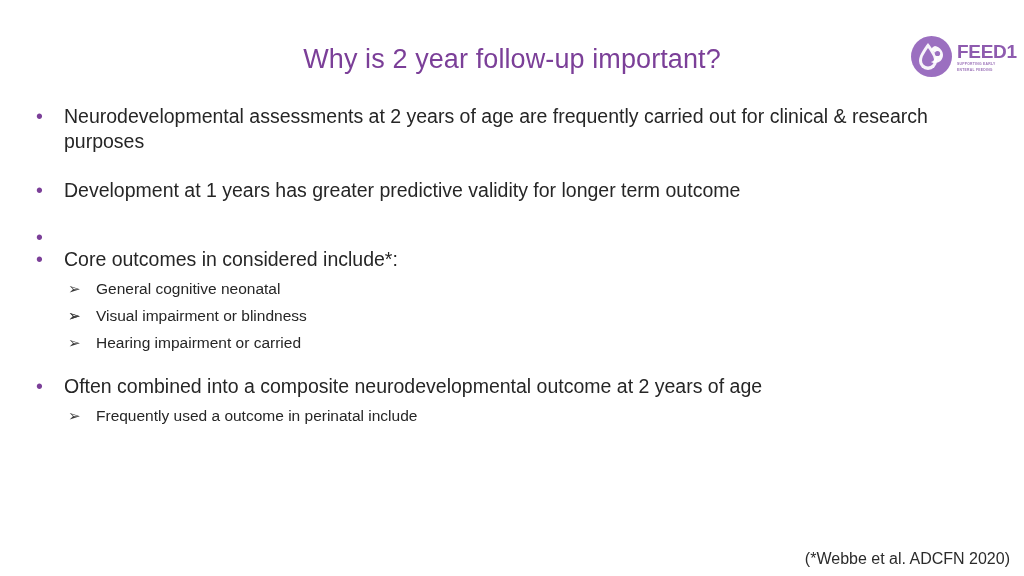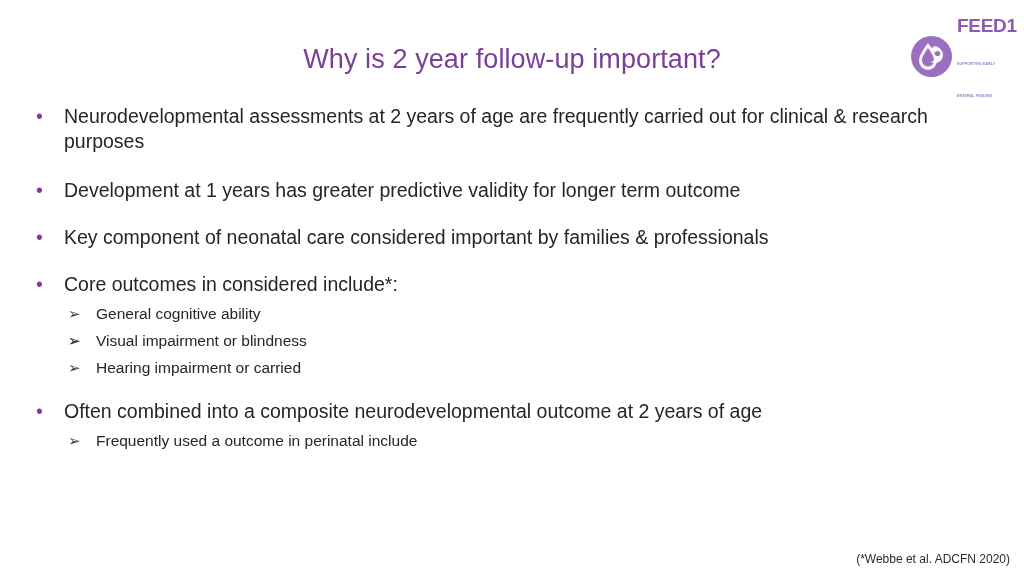--- a/index.html
+++ b/index.html
@@ -50,21 +50,20 @@
   .logo-mark {
     width: 41px;
     height: 41px;
     flex: 0 0 41px;
   }
   .logo-text {
     display: flex;
     flex-direction: column;
     justify-content: flex-start;
     padding-top: 2px;
-    gap: 26px;
   }
   .logo-word {
     font-size: 19px;
     font-weight: bold;
     color: #8E5BAF;
     letter-spacing: -0.3px;
     line-height: 19px;
   }
   .logo-sub {
     font-size: 3.4px;
@@ -126,21 +125,21 @@
   .gap-lg { height: 24px; }
   .gap-md { height: 22px; }
   .gap-sm { height: 18px; }
 
   
   .footnote {
     position: absolute;
     right: 14px;
     bottom: 9px;
     color: #2b2b2b;
-    font-size: 12px;
+    font-size: 16px;
     line-height: 16px;
     white-space: nowrap;
   }
 </style>
 </head>
 <body>
 
 <div class="slide">
 
   <div class="slide-title">Why is 2 year follow-up important?</div>
@@ -171,34 +170,33 @@
 
     <div class="l1">
       <span class="marker">•</span>
       <span>Development at 1 years has greater predictive validity for longer term outcome</span>
     </div>
 
     <div class="gap-md"></div>
 
     <div class="l1">
       <span class="marker">•</span>
-      <span>Key component of neonatal care considered important by families &amp; professionals</span>
     </div>
 
     <div class="gap-md"></div>
 
     <div class="l1">
       <span class="marker">•</span>
       <span>Core outcomes in considered include*:</span>
     </div>
 
     <div class="sub-list">
       <div class="l2">
         <span class="marker">➢</span>
-        <span>General cognitive ability</span>
+        <span>General cognitive neonatal</span>
       </div>
       <div class="l2">
         <span class="marker">➢</span>
       </div>
       <div class="l2">
         <span class="marker">➢</span>
         <span>Visual impairment or blindness</span>
       </div>
       <div class="l2">
         <span class="marker">➢</span>

